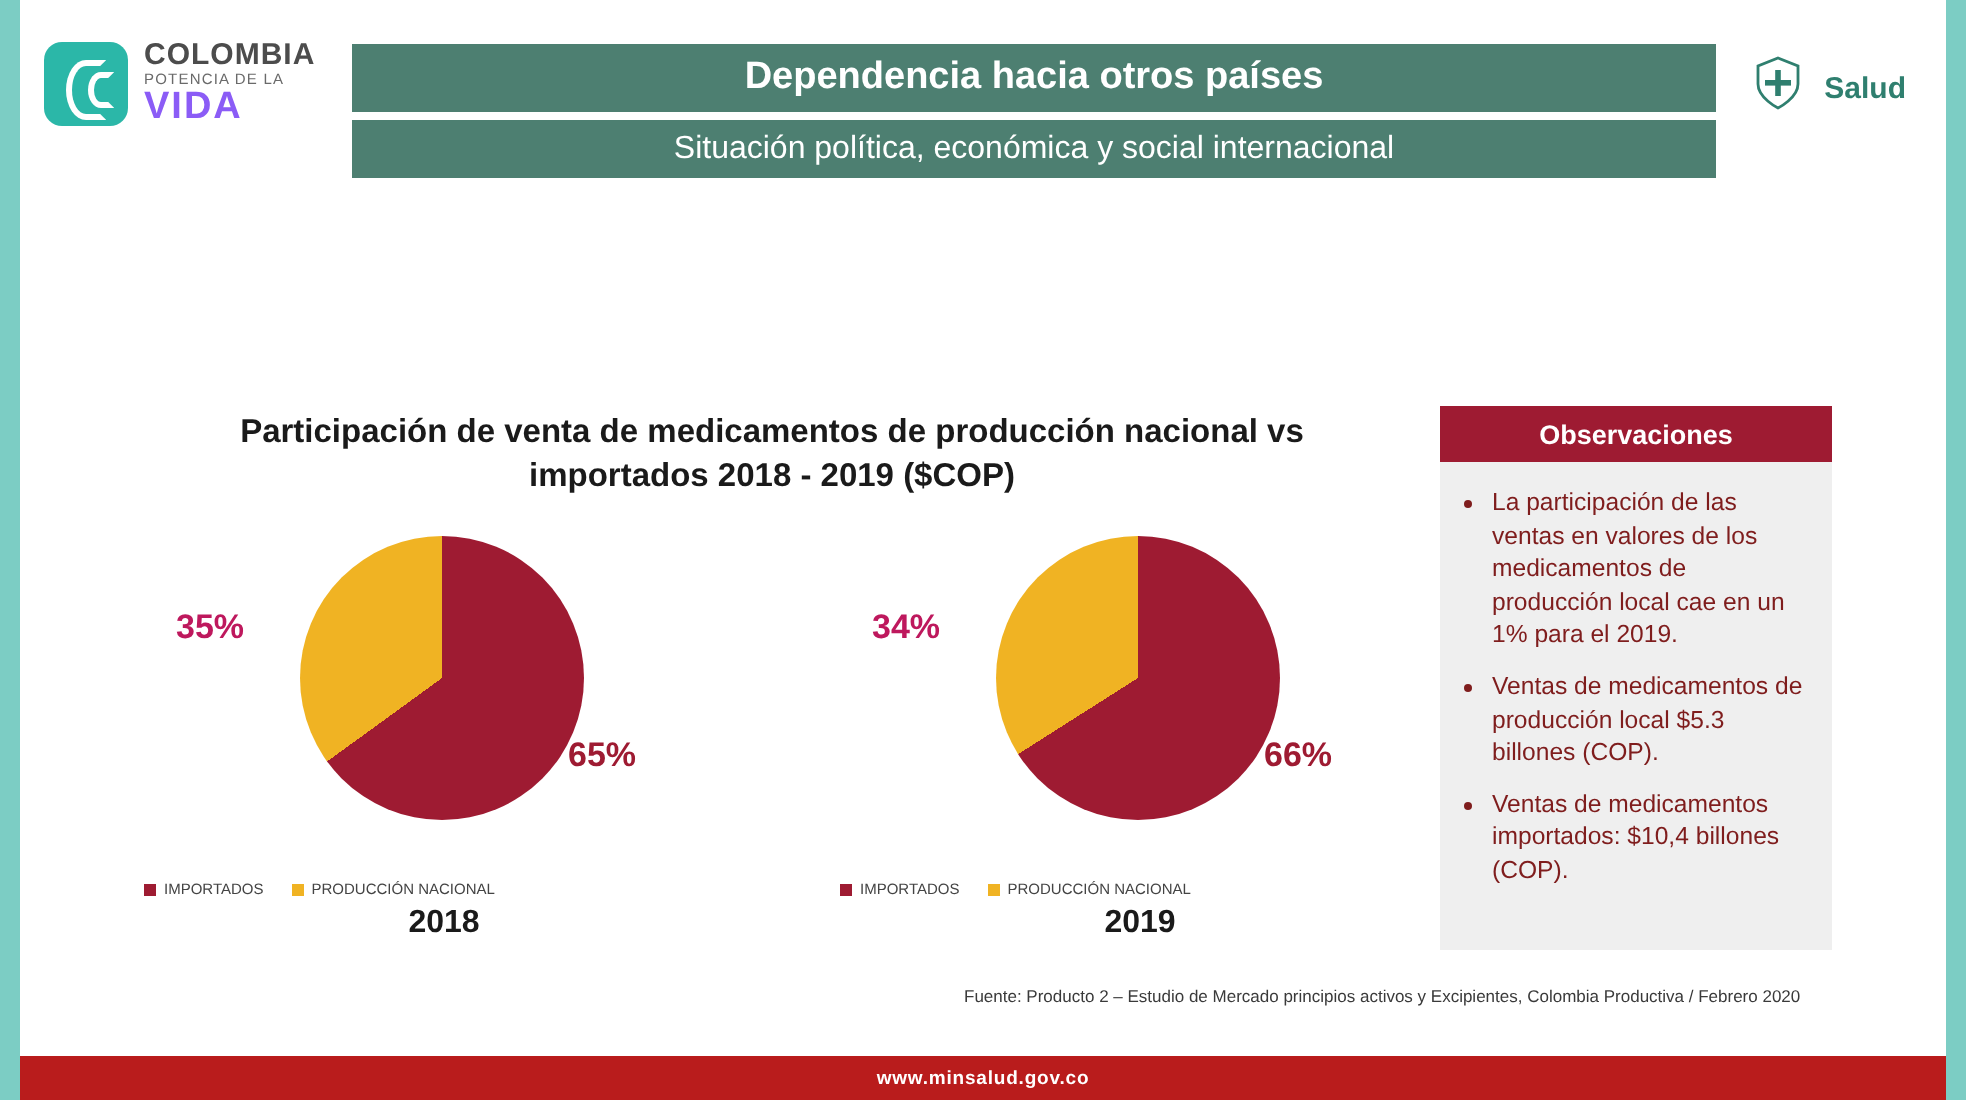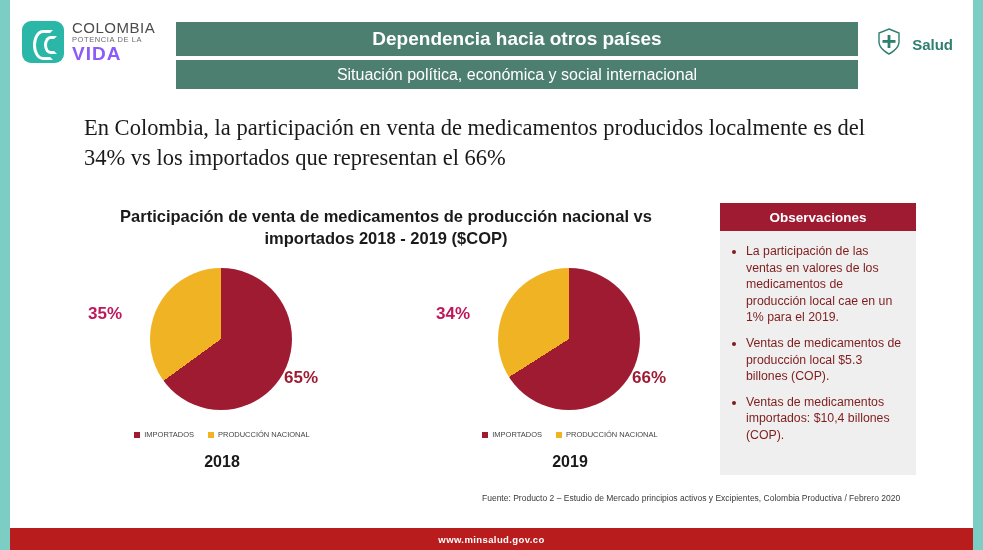--- a/index.html
+++ b/index.html
@@ -61,21 +61,21 @@
     border: 3px solid #ffffff;
     border-right-color: transparent;
     border-radius: 50% 0 0 50%;
   }
   .logo-text {
     line-height: 1.05;
     color: #3a3a3a;
   }
   .logo-l1 {
     font-size: 15px;
-    font-weight: normal;
+    font-weight: bold;
     letter-spacing: 0.5px;
     color: #4c4c4c;
   }
   .logo-l2 {
     font-size: 7.5px;
     letter-spacing: 0.6px;
     color: #6a6a6a;
   }
   .logo-l3 {
     font-size: 19px;
@@ -160,25 +160,24 @@
     color: #be185d;
   }
   .pct-right {
     position: absolute;
     font-size: 17px;
     font-weight: bold;
     color: #9e1b32;
   }
   .legend {
     position: absolute;
-    top: 162px;
+    top: 172px;
     left: 0;
     width: 300px;
     display: flex;
-    justify-content: center;
     gap: 14px;
     font-size: 7.5px;
     color: #444;
   }
   .legend-item { display: flex; align-items: center; gap: 4px; }
   .legend-sq { width: 6px; height: 6px; display: inline-block; }
   .year-label {
     position: absolute;
     top: 185px;
     left: 0;
@@ -257,21 +256,20 @@
     <span>
       <svg width="24" height="28" viewBox="0 0 24 28" aria-hidden="true">
         <path d="M12 1 L22 5 V14 C22 21 12 26 12 26 C12 26 2 21 2 14 V5 Z" fill="none" stroke="#2f7f6f" stroke-width="1.4"></path>
         <rect x="10.6" y="7" width="2.8" height="13" fill="#2f7f6f"></rect>
         <rect x="5.5" y="12" width="13" height="2.8" fill="#2f7f6f"></rect>
       </svg>
     </span>
     <span class="salud-label">Salud</span>
   </div>
 
-  <div class="lead">En Colombia, la participación en venta de medicamentos producidos localmente es del 34% vs los importados que representan el 66%</div>
 
   <div class="chart-title">Participación de venta de medicamentos de producción nacional vs importados 2018 - 2019 ($COP)</div>
 
   <div class="pie-wrap p1">
     <div class="pie" id="pie2018" style="background: conic-gradient(rgb(158, 27, 50) 0deg, rgb(158, 27, 50) 234deg, rgb(240, 179, 35) 234deg, rgb(240, 179, 35) 360deg);"></div>
     <div class="pct-left" style="left:16px; top:36px;">35%</div>
     <div class="pct-right" style="left:212px; top:100px;">65%</div>
     <div class="legend">
       <span class="legend-item">
         <span class="legend-sq" style="background:#9e1b32"></span>

